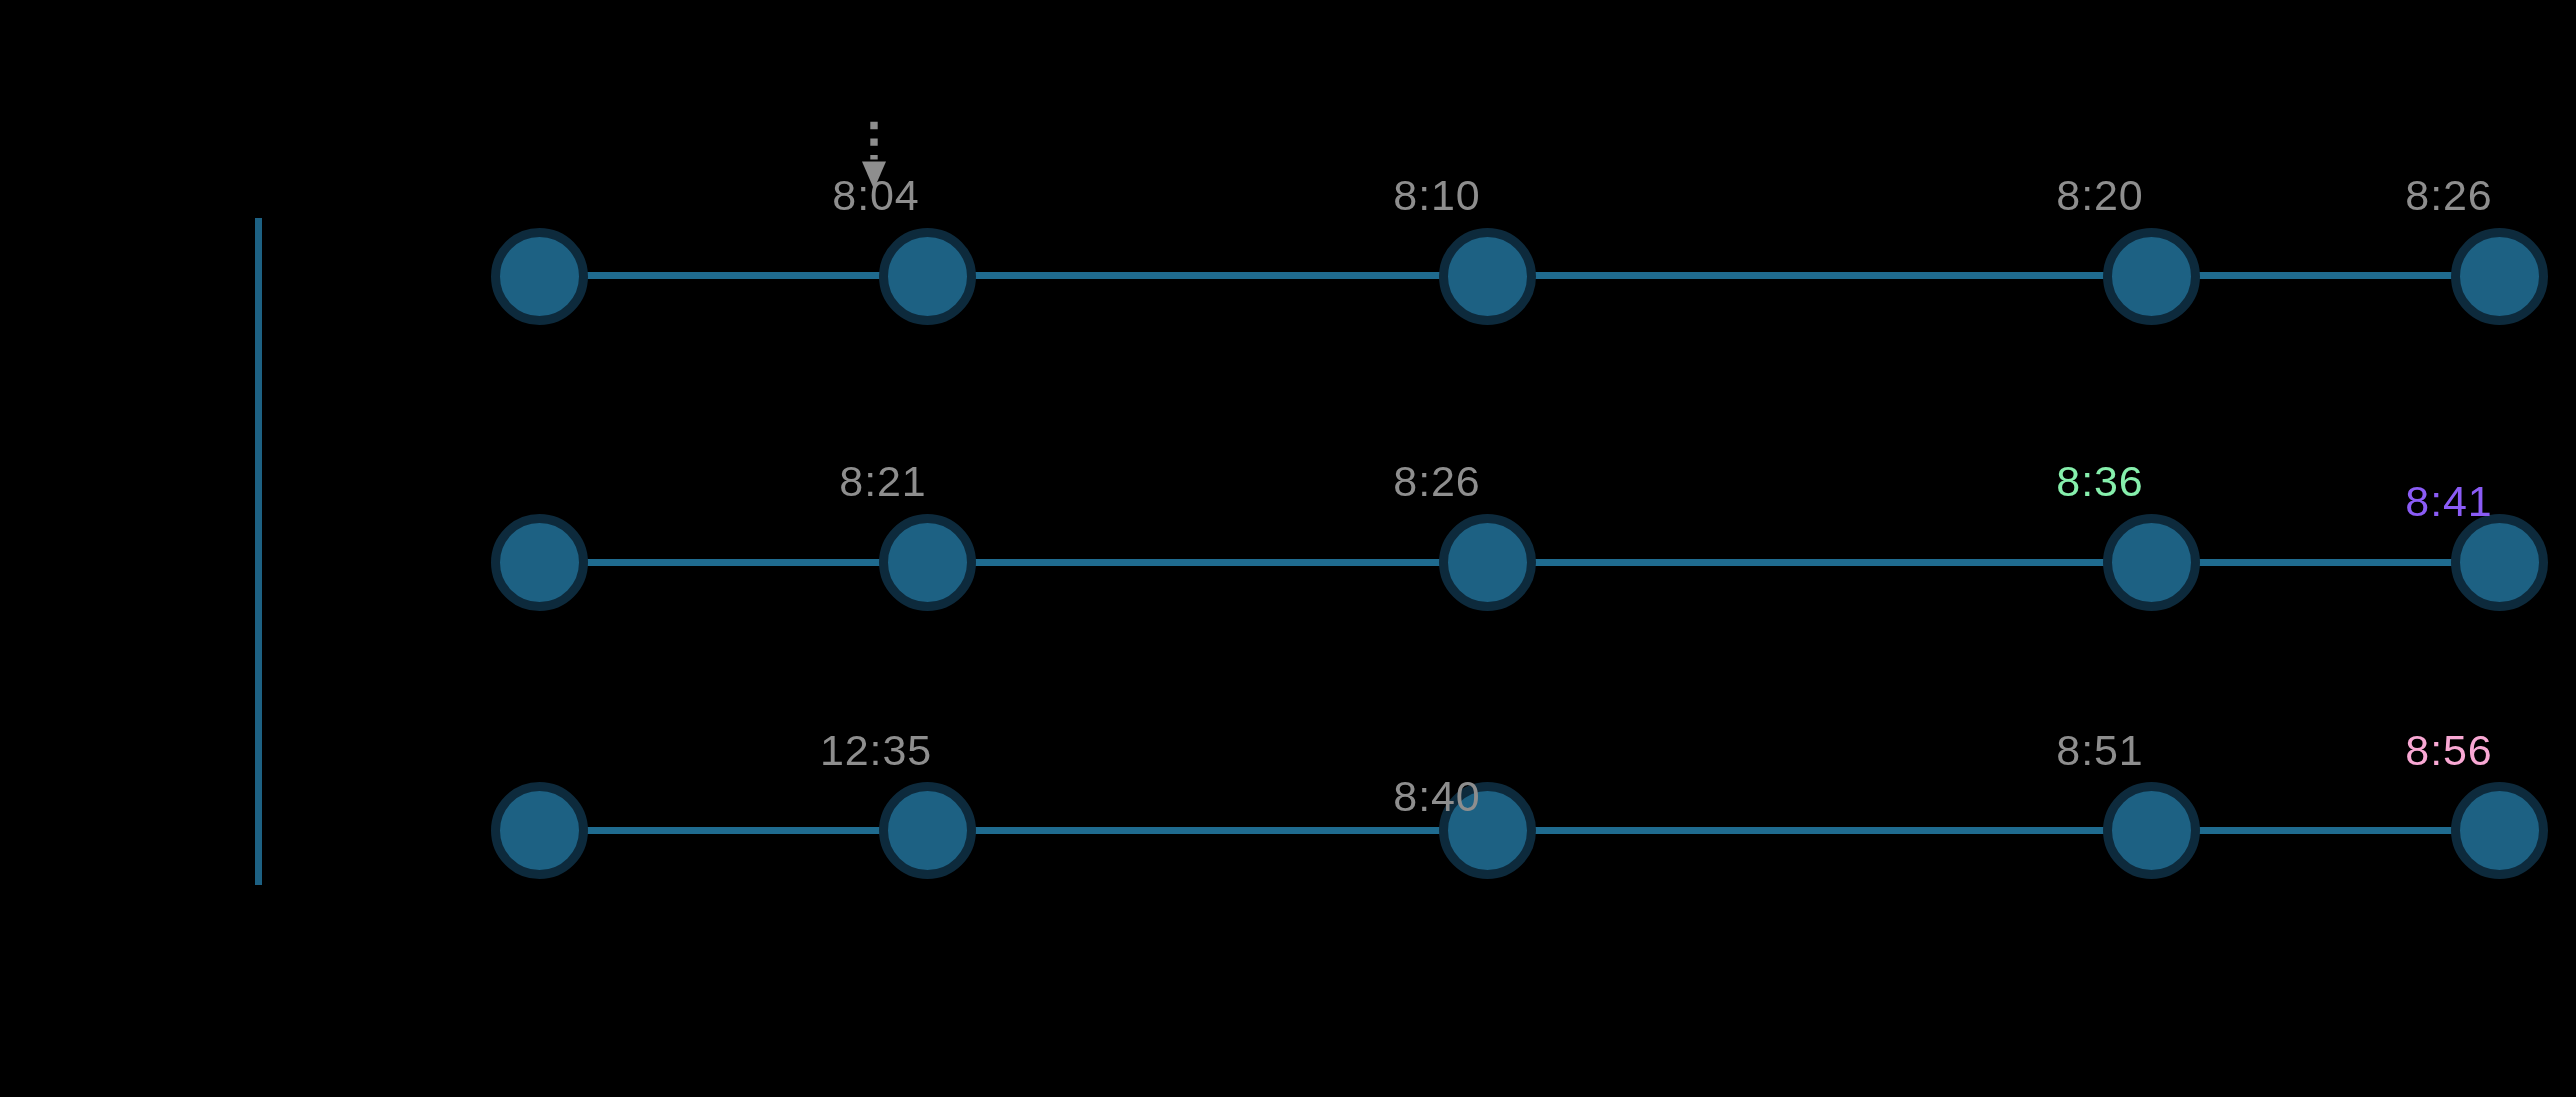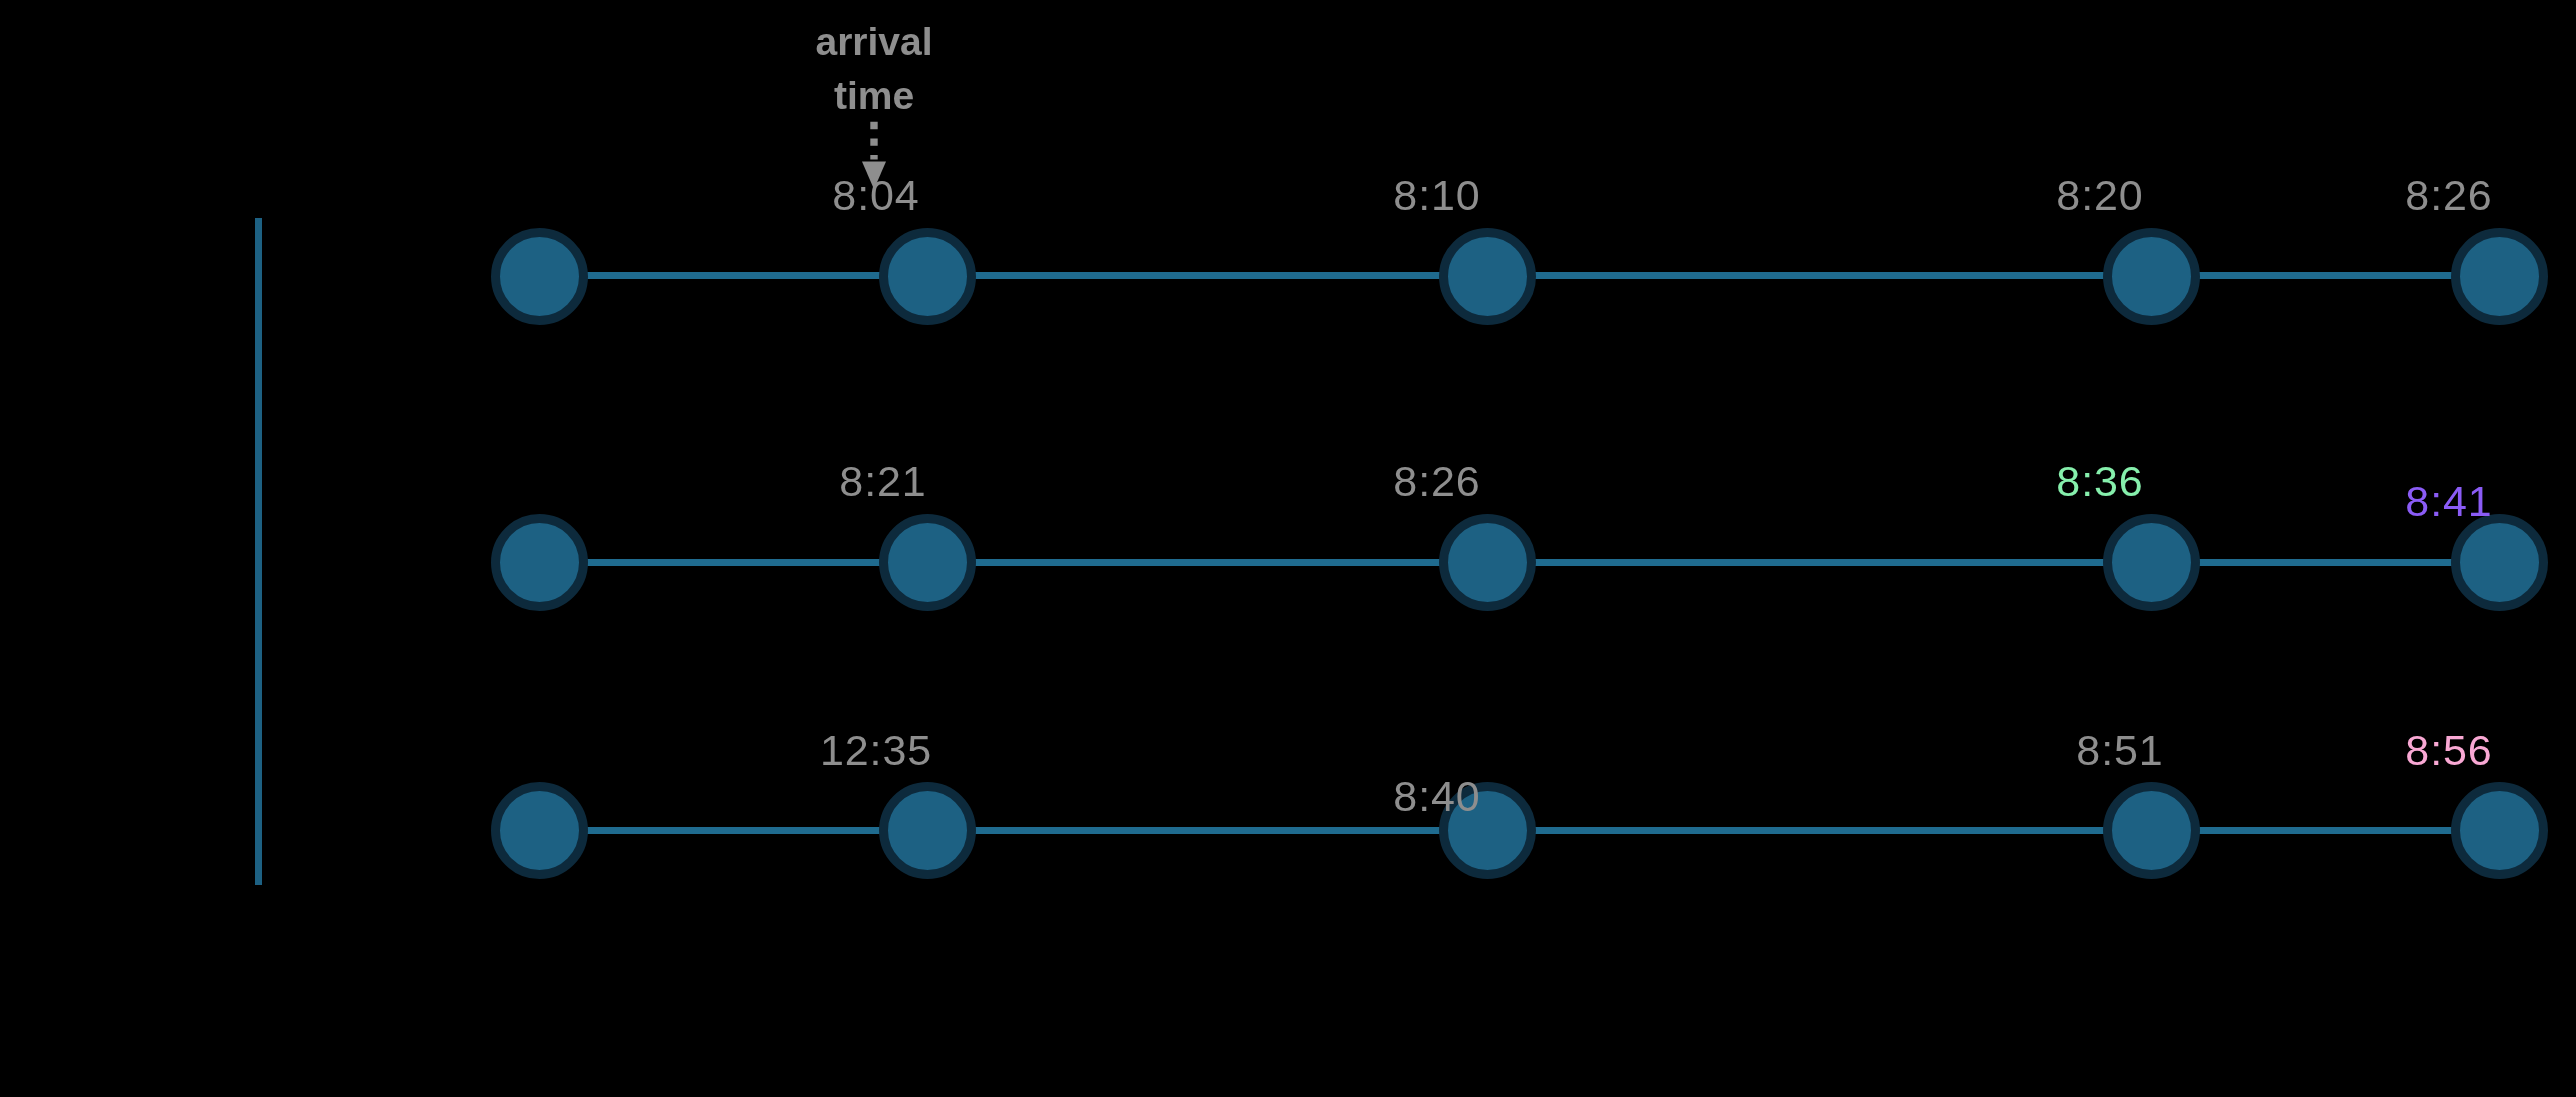--- a/index.html
+++ b/index.html
@@ -84,30 +84,26 @@
         <div class="time-label" style="left: 2449px; top: 526px; color: #8b5cf6;">8:41</div>
       </div>
       <div>
         <div class="trip-line" style="left: 539px; width: 1961px; top: 827px; background: rgb(31, 107, 143);"></div>
         <div class="stop" style="left: 491px; top: 782px; background: rgb(29, 97, 131); border-color: rgb(13, 42, 60);"></div>
         <div class="stop" style="left: 879px; top: 782px; background: rgb(29, 97, 131); border-color: rgb(13, 42, 60);"></div>
         <div class="time-label" style="left: 876px; top: 775px; color: rgb(142, 142, 142);">12:35</div>
         <div class="stop" style="left: 1439px; top: 782px; background: rgb(29, 97, 131); border-color: rgb(13, 42, 60);"></div>
         <div class="time-label" style="left: 1437px; top: 821px; color: rgb(142, 142, 142);">8:40</div>
         <div class="stop" style="left: 2103px; top: 782px; background: rgb(29, 97, 131); border-color: rgb(13, 42, 60);"></div>
-        <div class="time-label" style="left: 2100px; top: 775px; color: rgb(142, 142, 142); margin-left: 20px;">8:51</div>
+        <div class="time-label" style="left: 2100px; top: 775px; color: rgb(142, 142, 142);">8:51</div>
         <div class="stop" style="left: 2451px; top: 782px; background: rgb(29, 97, 131); border-color: rgb(13, 42, 60);"></div>
         <div class="time-label" style="left: 2449px; top: 775px; color: #f9a8d4;">8:56</div>
       </div>
     </div>
 
-  <div id="annotation-block" class="annotation" style="left: 874px; top: 15px; color: rgb(142, 142, 142);">
-    <div>arrival</div>
-    <div>time</div>
-  </div>
 
   <svg id="annotation-arrow" class="arrow-svg" width="28" height="72" style="left: 874px; top: 119px;" viewBox="0 0 30 78">
     <line id="arrow-shaft" x1="15" y1="3" x2="15" y2="44" stroke-width="8" stroke-dasharray="8 10" stroke="#8e8e8e"></line>
     <polygon id="arrow-head" points="2,46 28,46 15,76" fill="#8e8e8e"></polygon>
   </svg>
 
 </div>
 
 
 </body></html>

